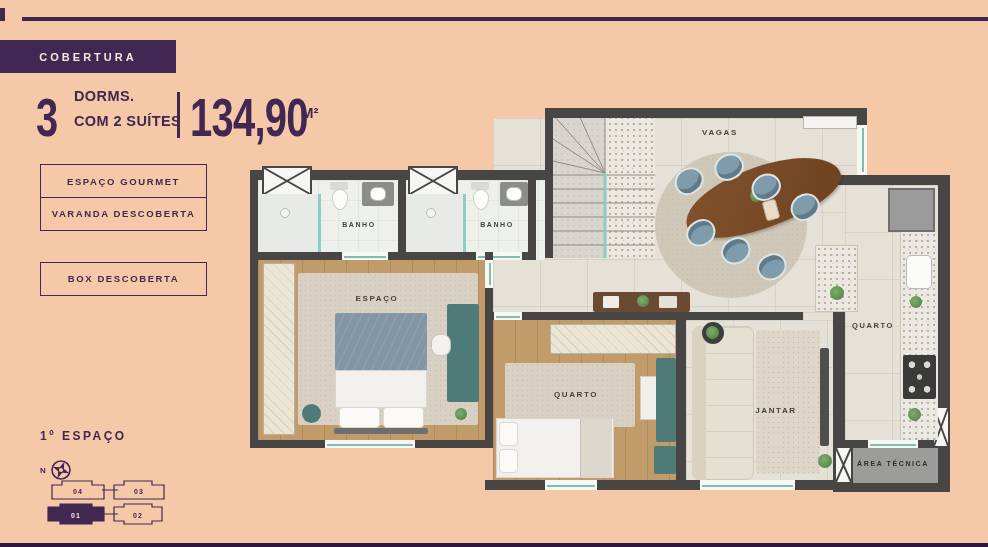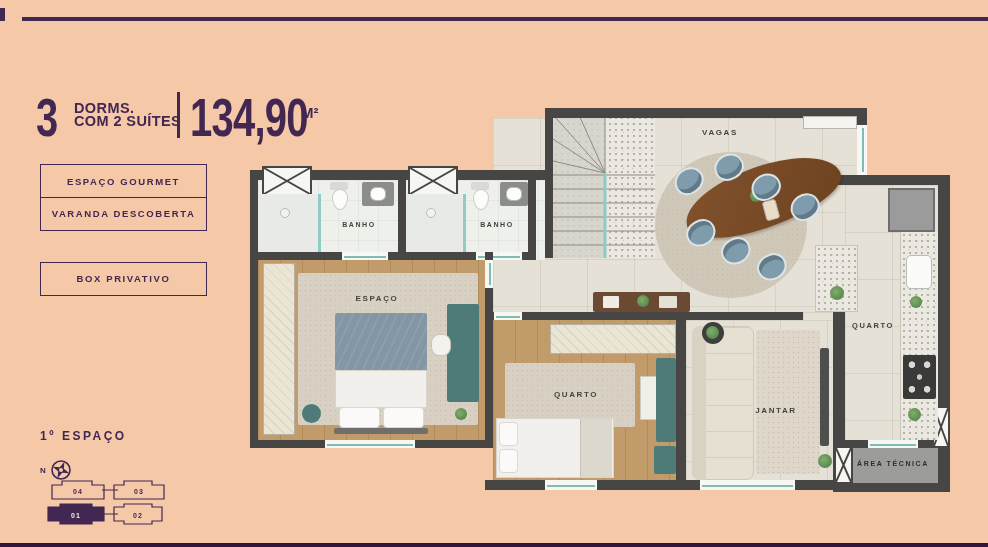--- a/index.html
+++ b/index.html
@@ -10,21 +10,21 @@
   .corner-nub{position:absolute;left:0;top:8px;width:5px;height:13px;background:#412752;}
   .bottom-line{position:absolute;left:0;bottom:0;width:988px;height:4px;background:#30163c;}
   .badge{position:absolute;left:0;top:40px;width:176px;height:33px;background:#412752;
          color:#f3e6da;font-size:11px;font-weight:bold;letter-spacing:3px;
          display:flex;align-items:center;justify-content:center;}
   .big-num{position:absolute;font-weight:bold;color:#412752;font-size:54px;line-height:1;
            transform:scaleX(0.74);transform-origin:left top;letter-spacing:-1px;}
   .num3{left:36px;top:90px;}
   .numArea{left:190px;top:90px;}
   .dorms{position:absolute;left:74px;color:#412752;font-weight:bold;font-size:14.5px;letter-spacing:.4px;}
-  .dorms1{top:100px;} .dorms2{top:113px;}
+  .dorms1{top:88px;} .dorms2{top:113px;}
   .vsep{position:absolute;left:177px;top:92px;width:3px;height:46px;background:#412752;}
   .unit-m2{position:absolute;left:301px;top:104px;color:#412752;font-weight:bold;font-size:15px;}
   .feature{position:absolute;left:40px;width:167px;height:34px;border:1.5px solid #412752;
            box-sizing:border-box;display:flex;align-items:center;justify-content:center;
            color:#412752;font-size:9.5px;font-weight:bold;letter-spacing:1.6px;}
   .f1{top:164px;} .f2{top:196.5px;} .f3{top:229px;} .f4{top:261.5px;}
   .level{position:absolute;left:40px;top:429px;color:#412752;font-weight:bold;font-size:12px;letter-spacing:2.5px;}
   .compass-n{position:absolute;left:40px;top:466px;color:#412752;font-weight:bold;font-size:8px;}
   .compass-svg{position:absolute;left:49px;top:458px;}
   .keyplan-svg{position:absolute;left:44px;top:477px;}
@@ -72,35 +72,38 @@
 </style>
 </head>
 <body>
 
 <div class="page">
 
   <div class="top-line"></div>
   <div class="corner-nub"></div>
   <div class="bottom-line"></div>
 
+  <div class="badge">
+    <span>COBERTURA</span>
+  </div>
   <div class="big-num num3">3</div>
   <div class="dorms dorms1">DORMS.</div>
   <div class="dorms dorms2">COM 2 SUÍTES</div>
   <div class="vsep"></div>
   <div class="big-num numArea">134,90</div>
   <div class="unit-m2">M²</div>
 
   <div class="feature f1">
     <span>ESPAÇO GOURMET</span>
     </div>
   <div class="feature f2">
     <span>VARANDA DESCOBERTA</span>
     </div>
   <div class="feature f4">
-    <span>BOX PRIVATIVO</span>
+    <span>BOX DESCOBERTA</span>
     </div>
 
   <div class="level">1º ESPAÇO</div>
   <div class="compass-n">N</div>
   <svg class="compass-svg" width="24" height="24" viewBox="0 0 24 24">
     <circle cx="12" cy="12" r="9" fill="none" stroke="#412752" stroke-width="1.6"></circle>
     <path d="M12 3 L14.2 9.8 L21 12 L14.2 14.2 L12 21 L9.8 14.2 L3 12 L9.8 9.8 Z" fill="#412752" transform="rotate(22 12 12)"></path>
     <circle cx="12" cy="12" r="2" fill="#f5c8a7"></circle>
   </svg>
   <svg class="keyplan-svg" width="128" height="50" viewBox="0 0 128 50">

